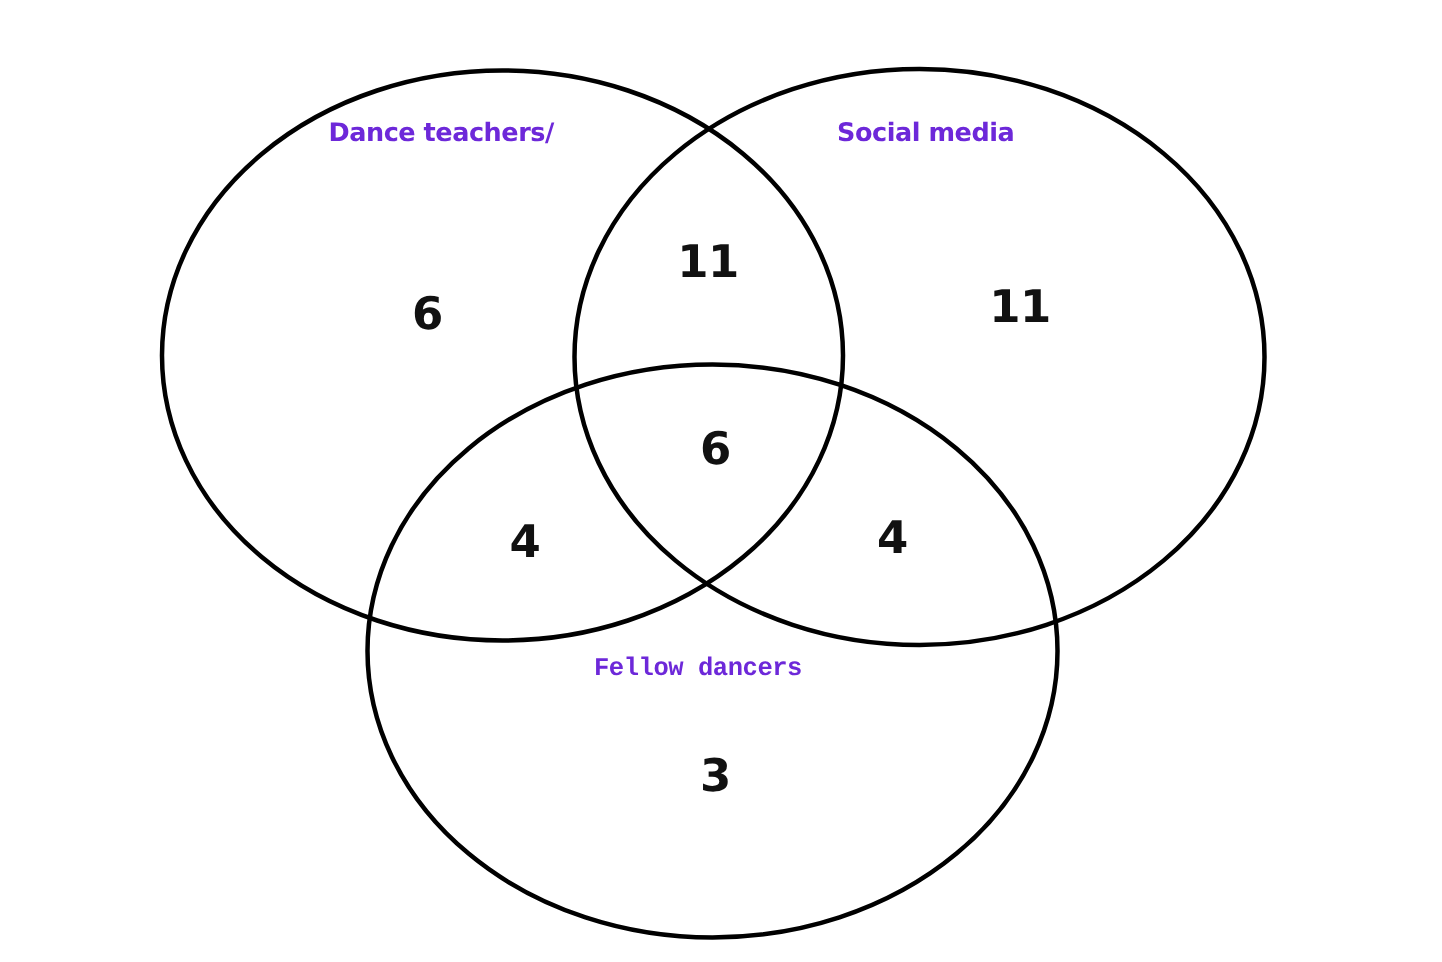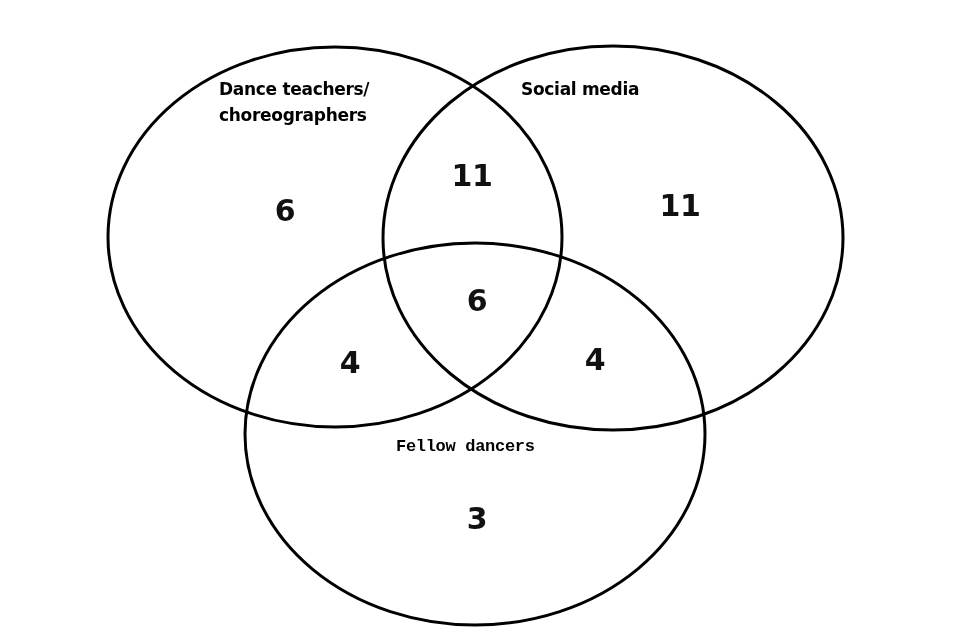--- a/index.html
+++ b/index.html
@@ -1,35 +1,34 @@
 <!DOCTYPE html>
 <html><head>
 <meta charset="utf-8">
 <style>
   html, body { margin: 0; padding: 0; background: #ffffff; }
   body { width: 961px; height: 641px; position: relative; overflow: hidden; font-family: "DejaVu Sans", sans-serif; }
   svg.venn { position: absolute; left: 0; top: 0; }
-  .lbl { position: absolute; color: #000000; font-family: "DejaVu Sans", sans-serif; letter-spacing: -0.3px; }
+  .lbl { position: absolute; color: #6d28d9; font-family: "DejaVu Sans", sans-serif; letter-spacing: -0.3px; }
   .set-label { font-size: 17px; font-weight: bold; line-height: 26px; }
   .count { font-size: 30px; font-weight: bold; transform: translate(-50%, -50%); color: #111; }
 </style>
 </head>
 <body>
 
 <svg class="venn" width="961" height="641" viewBox="0 0 961 641">
   <ellipse cx="335" cy="237" rx="227" ry="190" fill="none" stroke="#000" stroke-width="3"></ellipse>
   <ellipse cx="613" cy="238" rx="230" ry="192" fill="none" stroke="#000" stroke-width="3"></ellipse>
   <ellipse cx="475" cy="434" rx="230" ry="191" fill="none" stroke="#000" stroke-width="3"></ellipse>
 </svg>
 
 <div class="lbl set-label" style="left:219px; top:76px;">
   <div>Dance teachers/</div>
-  <div>choreographers</div>
 </div>
-<div class="lbl set-label" style="left:521px; top:76px;">Social media</div>
+<div class="lbl set-label" style="left:558px; top:76px;">Social media</div>
 <div class="lbl set-label" style="left:396px; top:434px;font-family:Liberation Mono, monospace;">Fellow dancers</div>
 
 <div class="lbl count" style="left:285px; top:210px;">6</div>
 <div class="lbl count" style="left:680px; top:205px;">11</div>
 <div class="lbl count" style="left:477px; top:518px;">3</div>
 <div class="lbl count" style="left:472px; top:175px;">11</div>
 <div class="lbl count" style="left:350px; top:362px;">4</div>
 <div class="lbl count" style="left:595px; top:359px;">4</div>
 <div class="lbl count" style="left:477px; top:300px;">6</div>
 

